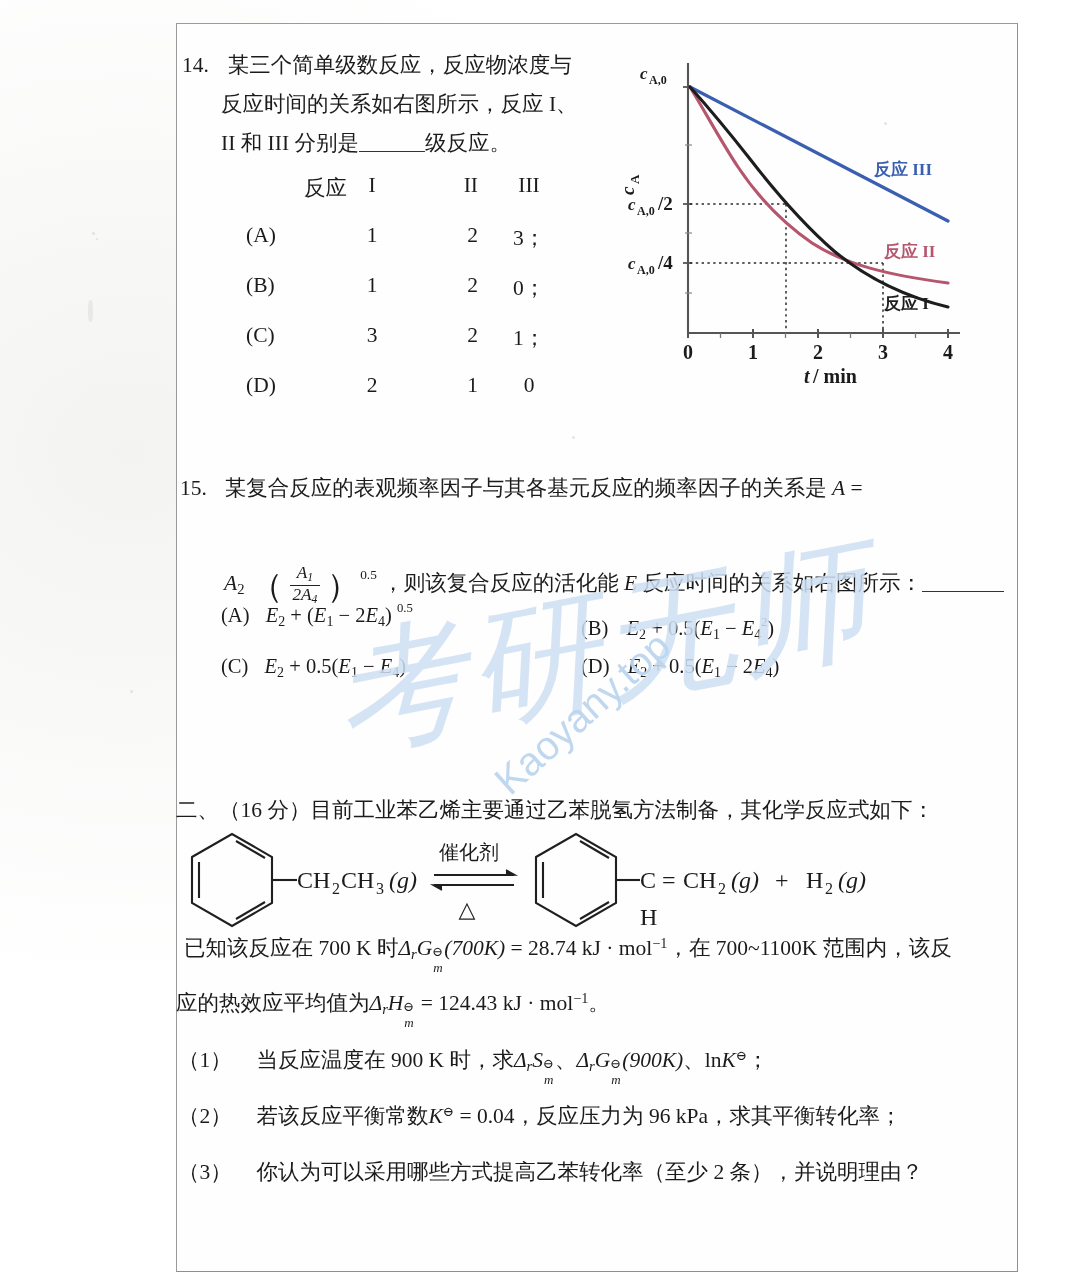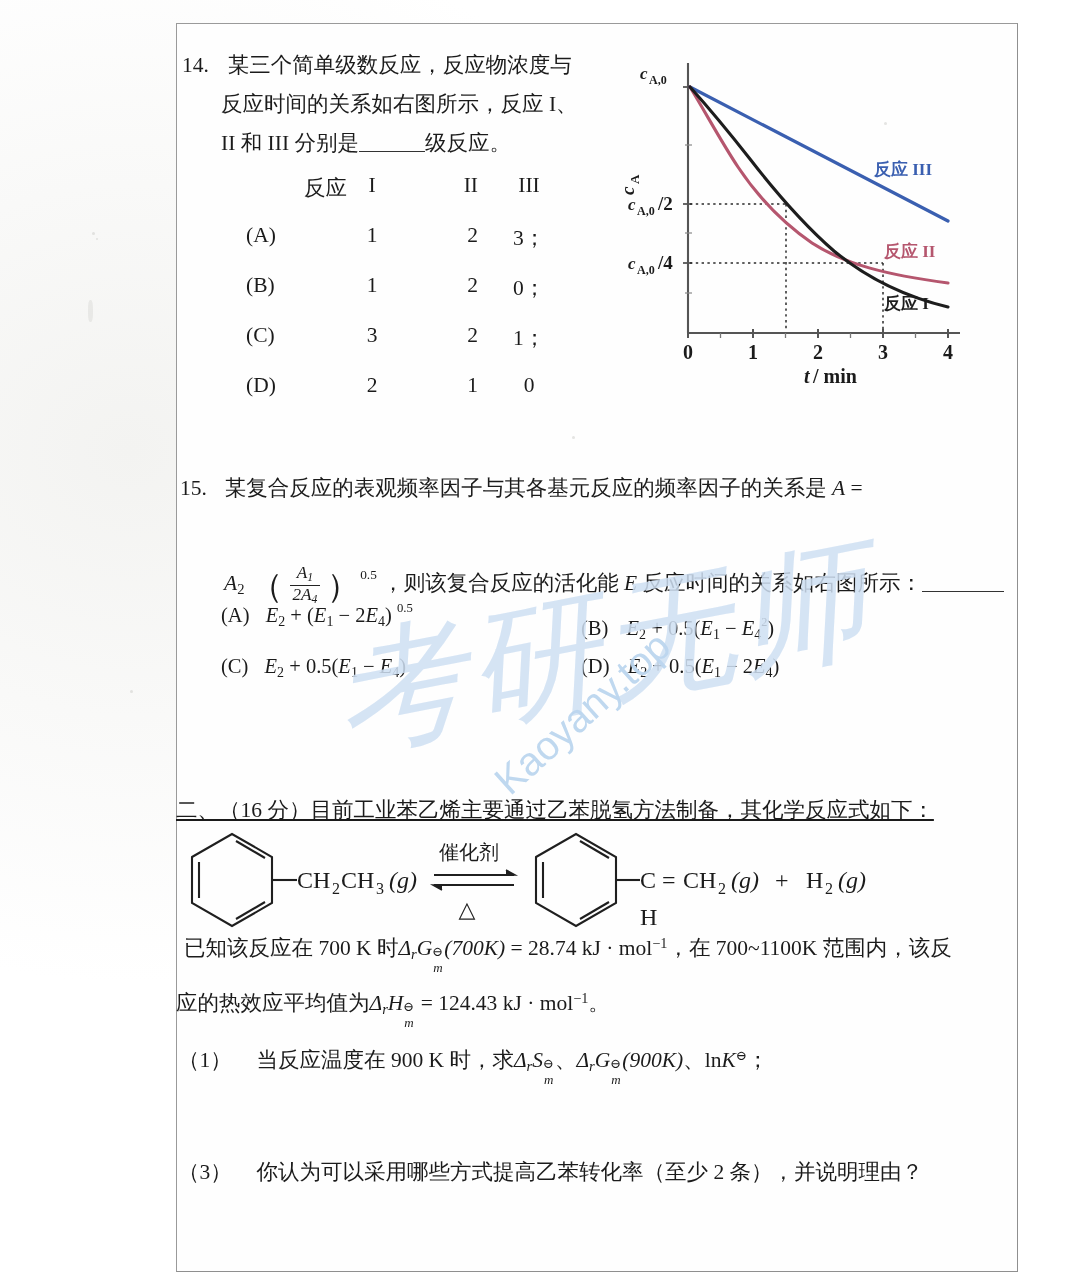--- a/index.html
+++ b/index.html
@@ -321,21 +321,21 @@
     <span>(C)</span>
     <span style="display:inline-block;width:6px;"></span>
     <span><span class="mi">E</span><sub>2</sub> + 0.5(<span class="mi">E</span><sub>1</sub> − <span class="mi">E</span><sub>4</sub>)</span>
   </div>
   <div class="row cn f21" style="left:405px;top:632px;">
     <span>(D)</span>
     <span style="display:inline-block;width:8px;"></span>
     <span><span class="mi">E</span><sub>2</sub> + 0.5(<span class="mi">E</span><sub>1</sub> − 2<span class="mi">E</span><sub>4</sub>)</span>
   </div>
 
-  <div class="row cn f22" style="left:0px;top:772px;text-decoration:underline;">二、（16 分）目前工业苯乙烯主要通过乙苯脱氢方法制备，其化学反应式如下：</div>
+  <div class="row cn f22" style="left:0px;top:772px;">二、（16 分）目前工业苯乙烯主要通过乙苯脱氢方法制备，其化学反应式如下：</div>
 
   <div id="scheme">
     <svg width="830" height="108" viewBox="0 0 830 108">
 
       <g stroke="#1f1f1f" stroke-width="2.1" fill="none">
         <polygon points="8,28 48,5 88,28 88,74 48,97 8,74"></polygon>
         <line x1="15" y1="33" x2="15" y2="69"></line>
         <line x1="52" y1="12" x2="81" y2="29"></line>
         <line x1="52" y1="90" x2="81" y2="73"></line>
       </g>
@@ -399,20 +399,26 @@
     <span style="display:inline-block;width:14px;"></span>
     <span>当反应温度在 900 K 时，求</span><span class="mi">Δ</span><sub class="mi">r</sub><span class="mi">S</span><span style="display:inline-block;position:relative;width:12px;">
       <span style="position:absolute;left:0;top:-11px;font-size:13px;">⊖</span>
       <span style="position:absolute;left:1px;top:5px;font-size:13px;font-style:italic;">m</span>
     </span><span>、</span><span class="mi">Δ</span><sub class="mi">r</sub><span class="mi">G</span><span style="display:inline-block;position:relative;width:12px;">
       <span style="position:absolute;left:0;top:-11px;font-size:13px;">⊖</span>
       <span style="position:absolute;left:1px;top:5px;font-size:13px;font-style:italic;">m</span>
     </span><span class="mi">(900K)</span><span>、</span><span>ln</span><span class="mi">K</span><sup style="font-size:.62em;vertical-align:.5em;">⊖</sup><span>；</span>
   </div>
 
+  <div class="row cn f22" style="left:2px;top:1078px;">
+    <span>（2）</span>
+    <span style="display:inline-block;width:14px;"></span>
+    <span>若该反应平衡常数</span><span class="mi">K</span><sup style="font-size:.62em;vertical-align:.5em;">⊖</sup>
+    <span>= 0.04，反应压力为 96 kPa，求其平衡转化率；</span>
+  </div>
 
   <div class="row cn f22" style="left:2px;top:1134px;">
     <span>（3）</span>
     <span style="display:inline-block;width:14px;"></span>
     <span>你认为可以采用哪些方式提高乙苯转化率（至少 2 条），并说明理由？</span>
   </div>
 
 </div>
 
 </body></html>

